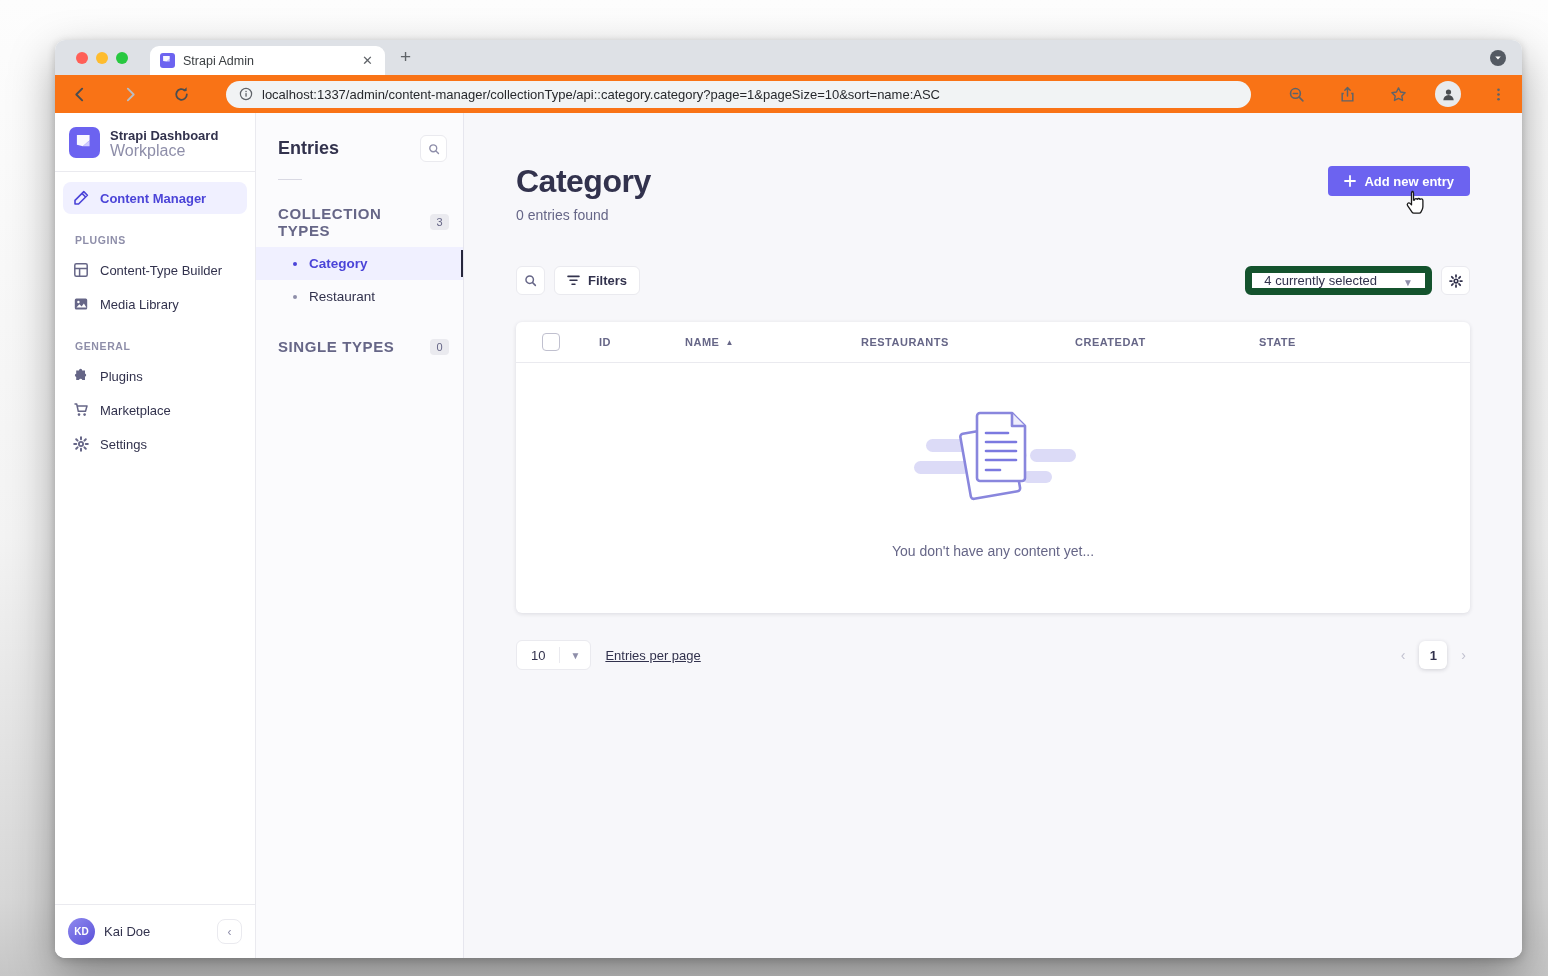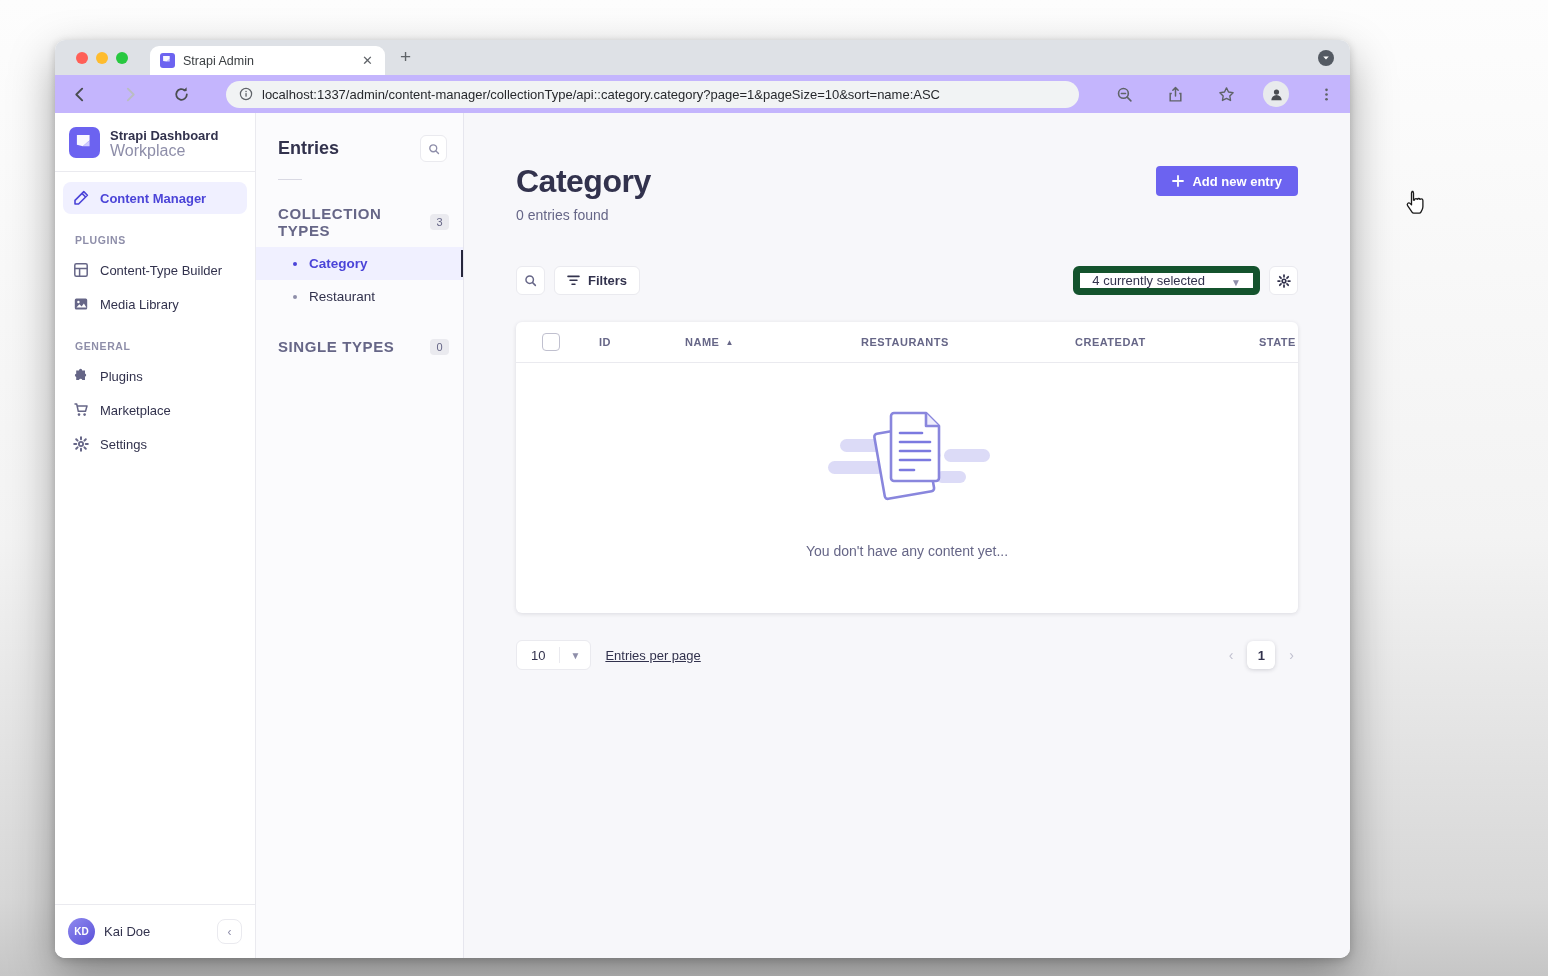--- a/index.html
+++ b/index.html
@@ -4,21 +4,21 @@
 <style>
   * { margin:0; padding:0; box-sizing:border-box; }
   html,body { width:1548px; height:976px; overflow:hidden; }
   body {
     font-family:"Liberation Sans", sans-serif;
     background:linear-gradient(180deg,#fdfdfd 0%,#f3f3f3 55%,#d7d7d7 92%,#c6c6c6 100%);
     position:relative;
     -webkit-font-smoothing:antialiased;
   }
   .window {
-    position:absolute; left:55px; top:40px; width:1295px; height:918px;
+    position:absolute; left:55px; top:40px; width:1467px; height:918px;
     border-radius:10px; overflow:hidden; background:#fff;
     box-shadow:0 18px 45px rgba(0,0,0,.35), 0 2px 8px rgba(0,0,0,.18);
   }
   
   .tabstrip { position:relative; height:35px; background:#dee1e6; }
   .traffic { position:absolute; left:21px; top:12px; display:flex; gap:8px; }
   .traffic span { width:12px; height:12px; border-radius:50%; display:block; }
   .tl-close { background:#ff5f57; } .tl-min { background:#febc2e; } .tl-max { background:#28c840; }
   .tab {
     position:absolute; left:95px; bottom:0; width:235px; height:29px;
@@ -26,21 +26,21 @@
     padding:0 10px; gap:8px;
   }
   .favicon { width:15px; height:15px; border-radius:3px; background:#6C63F0; position:relative; flex:none; }
   .favicon svg { position:absolute; inset:2px; }
   .tab-title { font-size:12.5px; color:#3c4043; flex:1; white-space:nowrap; overflow:hidden; }
   .tab-close { font-size:13px; color:#5f6368; cursor:default; padding:0 2px; }
   .newtab-btn { position:absolute; left:345px; top:7px; font-size:19px; color:#5f6368; line-height:20px; }
   .tabsearch { position:absolute; right:16px; top:10px; width:16px; height:16px; border-radius:50%;
     background:#545a63; display:flex; align-items:center; justify-content:center; }
   .tabsearch svg { width:8px; height:8px; }
-  .toolbar { height:38px; background:#c4b5fd; display:flex; align-items:center; padding:6px 10px; gap:23px; }
+  .toolbar { height:38px; background:#f97316; display:flex; align-items:center; padding:6px 10px; gap:23px; }
   .nav-ic { width:28px; height:28px; display:flex; align-items:center; justify-content:center; border-radius:50%; flex:none; }
   .urlbar {
     flex:1; height:27px; background:#f1f3f4; border-radius:14px; margin:0 8px;
     display:flex; align-items:center; padding:0 13px; gap:9px; min-width:0;
   }
   .url-text { font-size:13px; color:#27292d; white-space:nowrap; overflow:hidden; }
   .avatar-chip { width:26px; height:26px; border-radius:50%; background:#e8eaed; display:flex; align-items:center; justify-content:center; }
   
   .app { display:flex; height:845px; background:#f7f7fa; }
   .sidebar { width:201px; background:#fff; border-right:1px solid #eaeaef; display:flex; flex-direction:column; }

